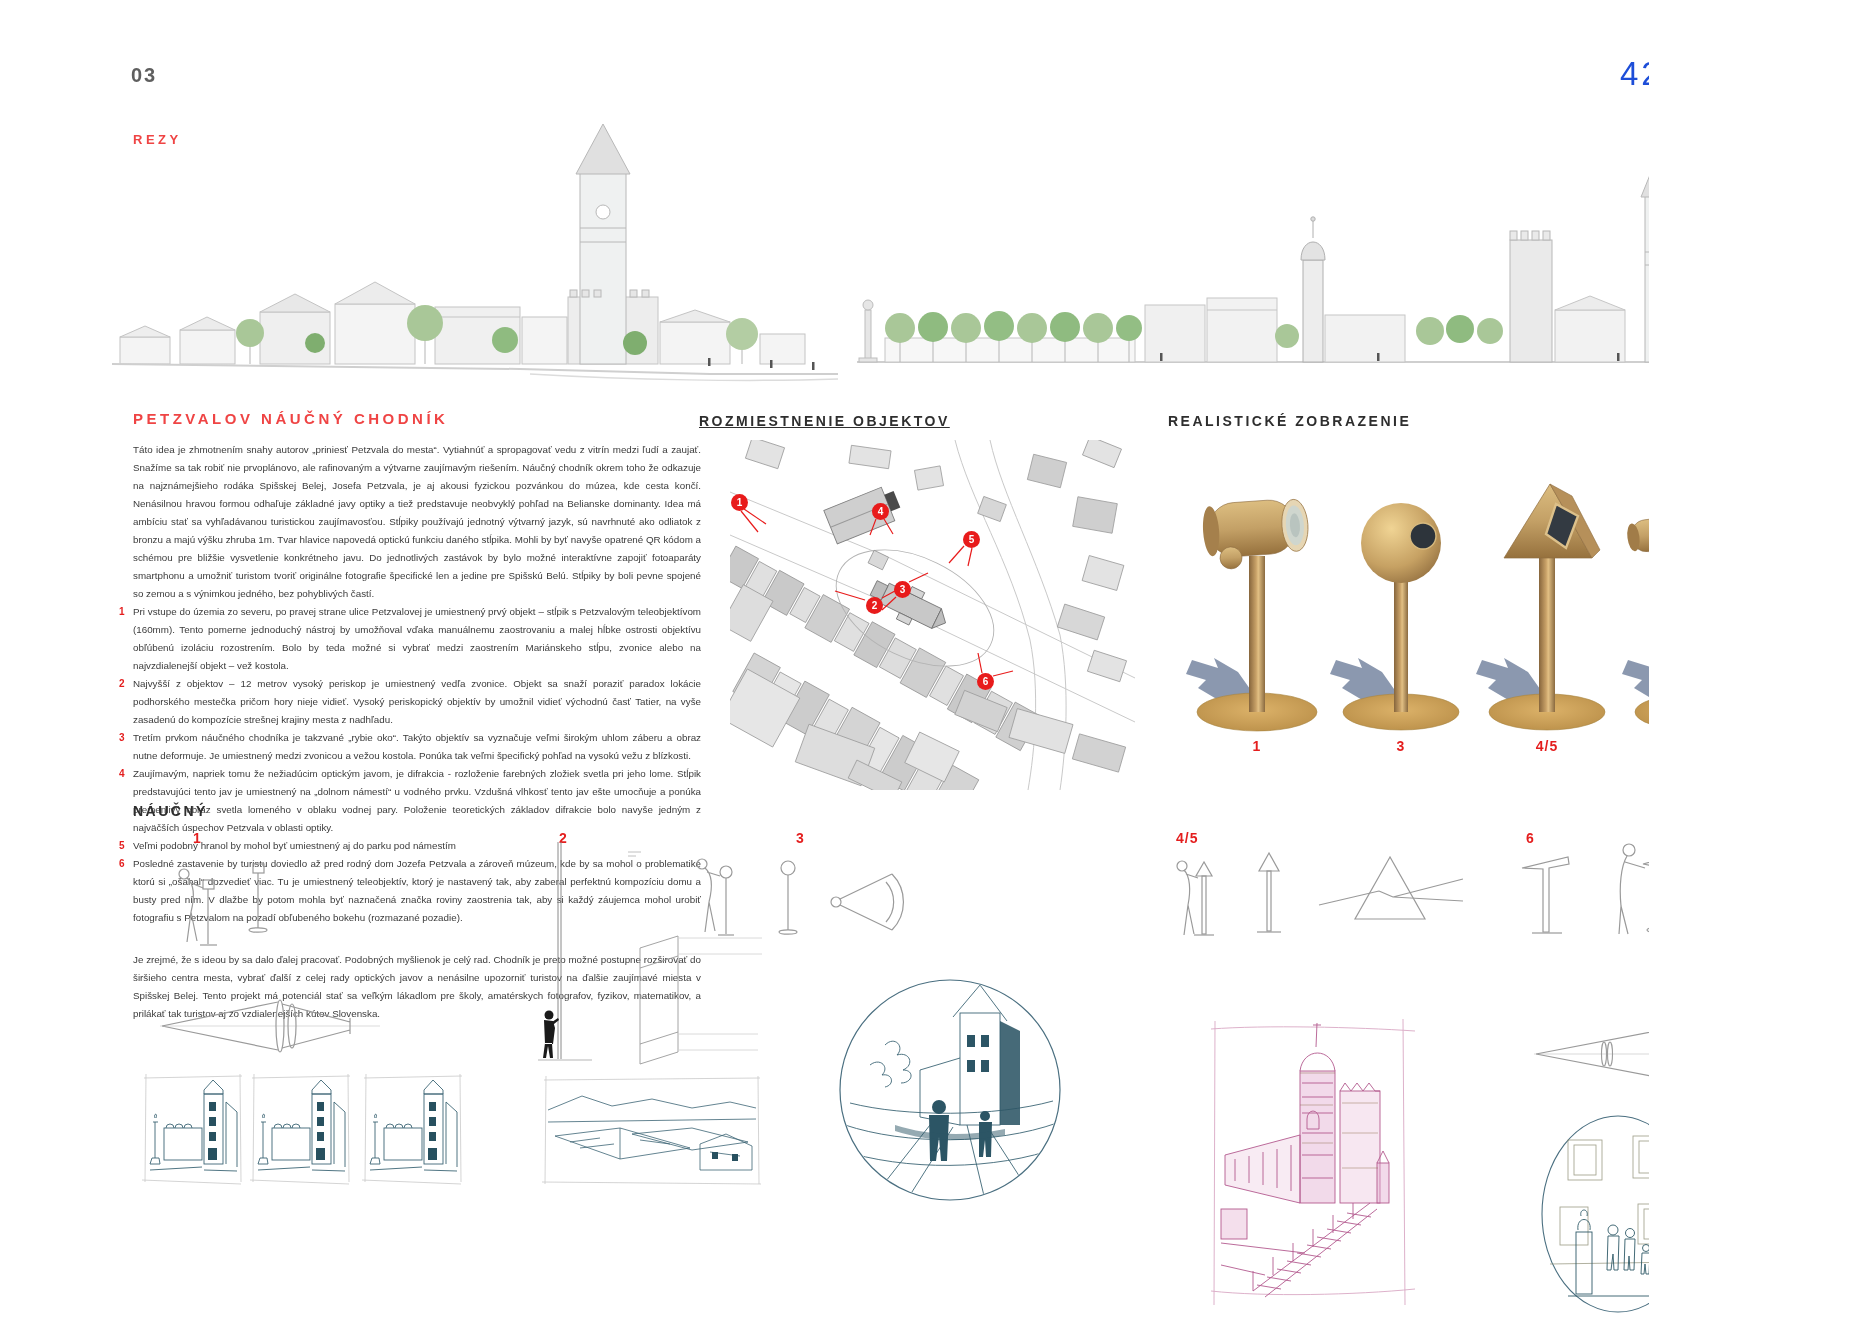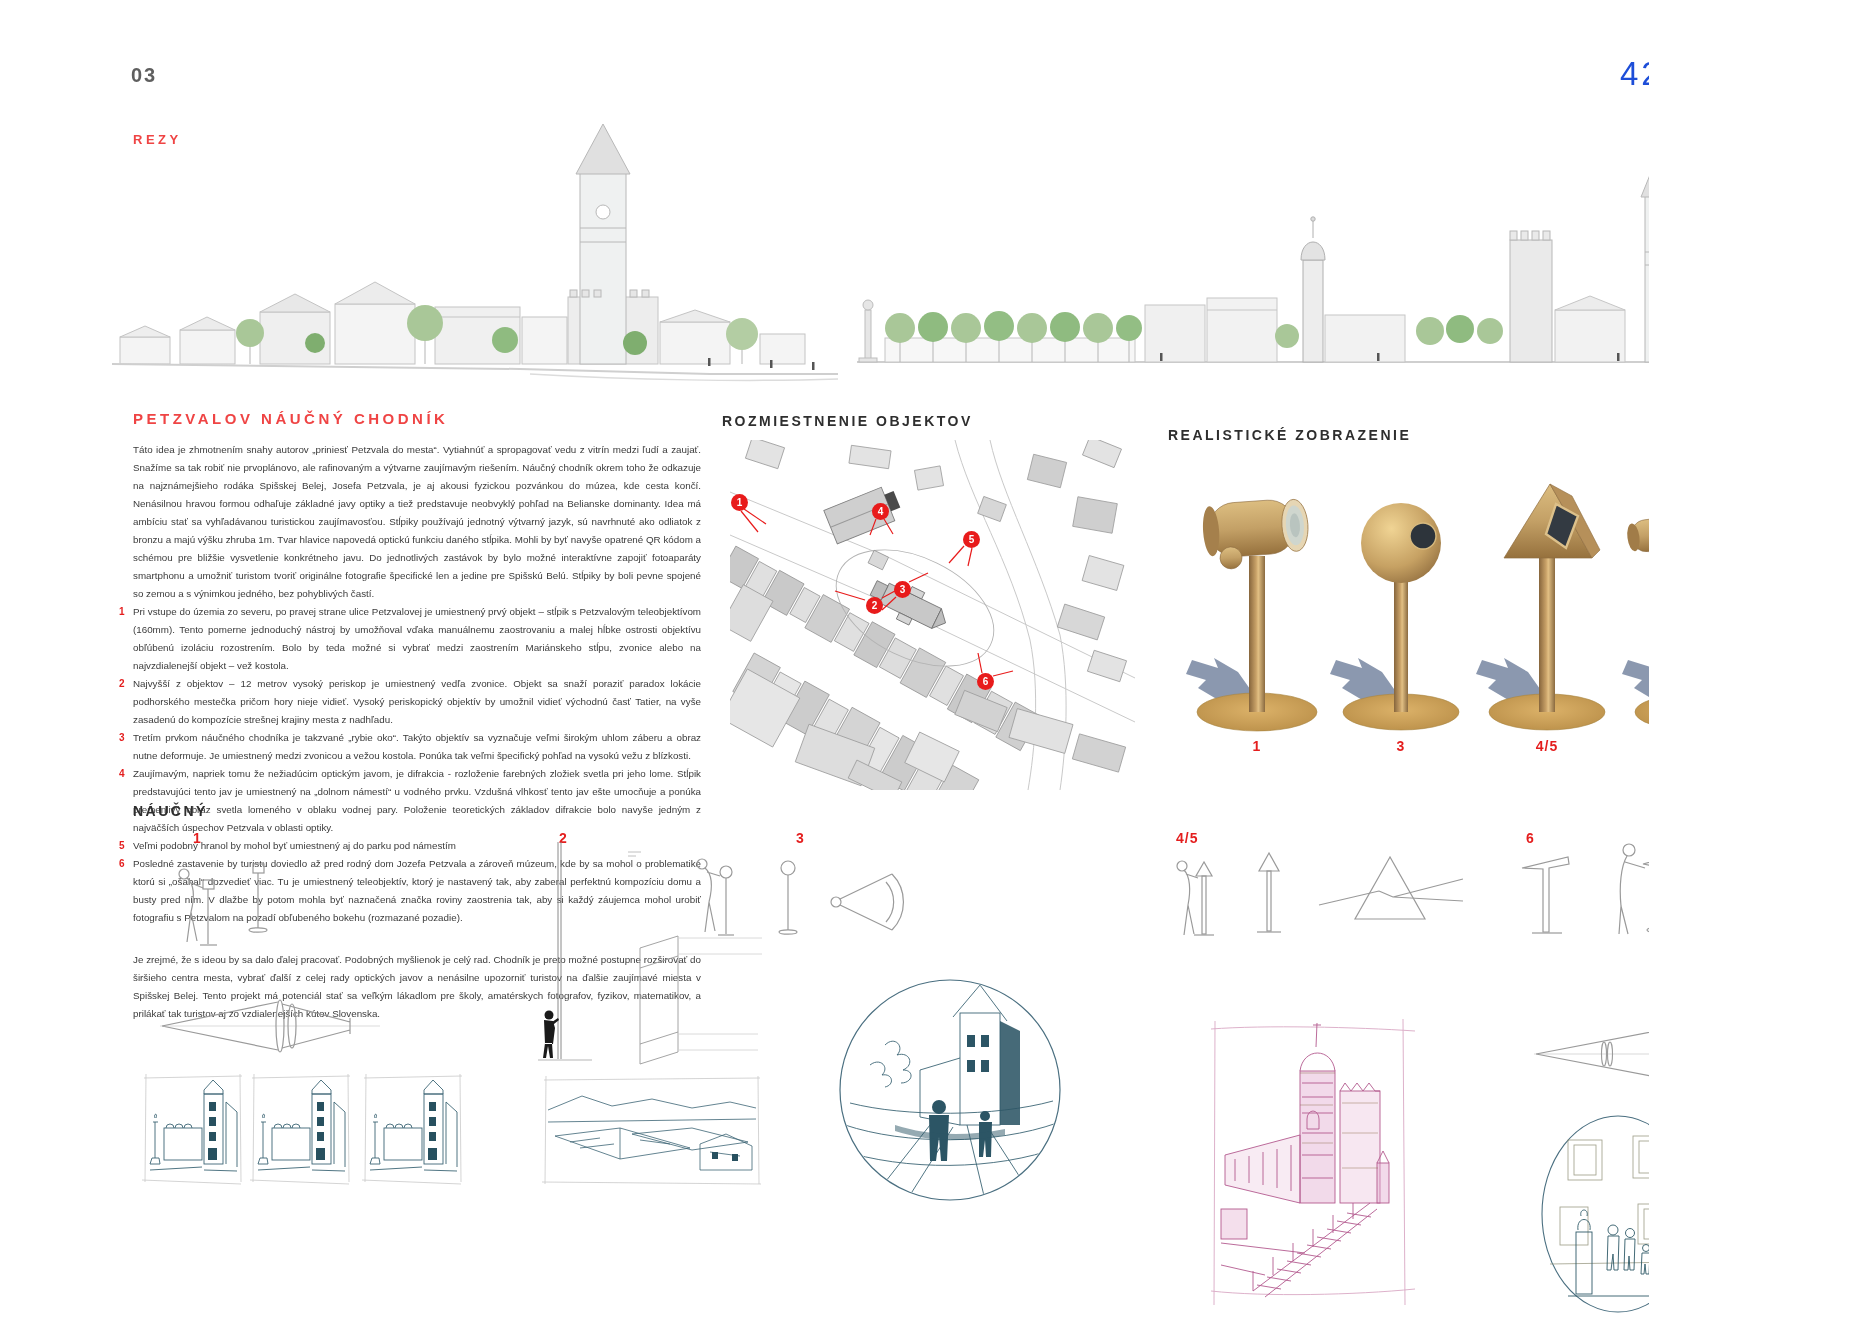--- a/index.html
+++ b/index.html
@@ -7,22 +7,22 @@
         font-family:"Liberation Sans","DejaVu Sans",sans-serif;color:#3b3b3b;}
   .abs{position:absolute;}
   
   .pnum{left:131px;top:64px;font-size:20px;font-weight:bold;letter-spacing:2px;color:#5f5f5f;}
   .ptitle{left:176px;top:63px;font-size:21px;letter-spacing:4px;color:#b3b3b3;}
   .pcode{left:1620px;top:55px;font-size:33px;letter-spacing:3px;color:#1d4ed8;}
   .h-black{font-weight:bold;color:#ef4444;letter-spacing:3.5px;}
   .rezy{left:133px;top:132px;font-size:13px;}
   .h-med{font-weight:600;color:#2e2e2e;letter-spacing:2.5px;font-size:14px;}
   .t-chodnik{left:133px;top:410px;font-size:15px;}
-  .t-map{left:722px;top:413px;}
-  .t-render{left:1168px;top:427px;}
+  .t-map{left:699px;top:413px;text-decoration:underline;}
+  .t-render{left:1168px;top:413px;}
   .t-schemy{left:133px;top:803px;}
   
   .textcol{left:133px;top:441px;width:568px;font-size:9.8px;line-height:18px;text-align:justify;color:#3b3b3b;}
   .textcol p{margin:0 0 0 0;}
   .textcol .outro{margin-top:24px;}
   .item{position:relative;}
   .inum{position:absolute;left:-14px;top:0;color:#e41e1e;font-weight:bold;font-size:10px;}
   
   .marker{width:17px;height:17px;border-radius:50%;background:#e81b1b;color:#fff;font-size:10px;font-weight:bold;
           display:flex;align-items:center;justify-content:center;line-height:1;}

